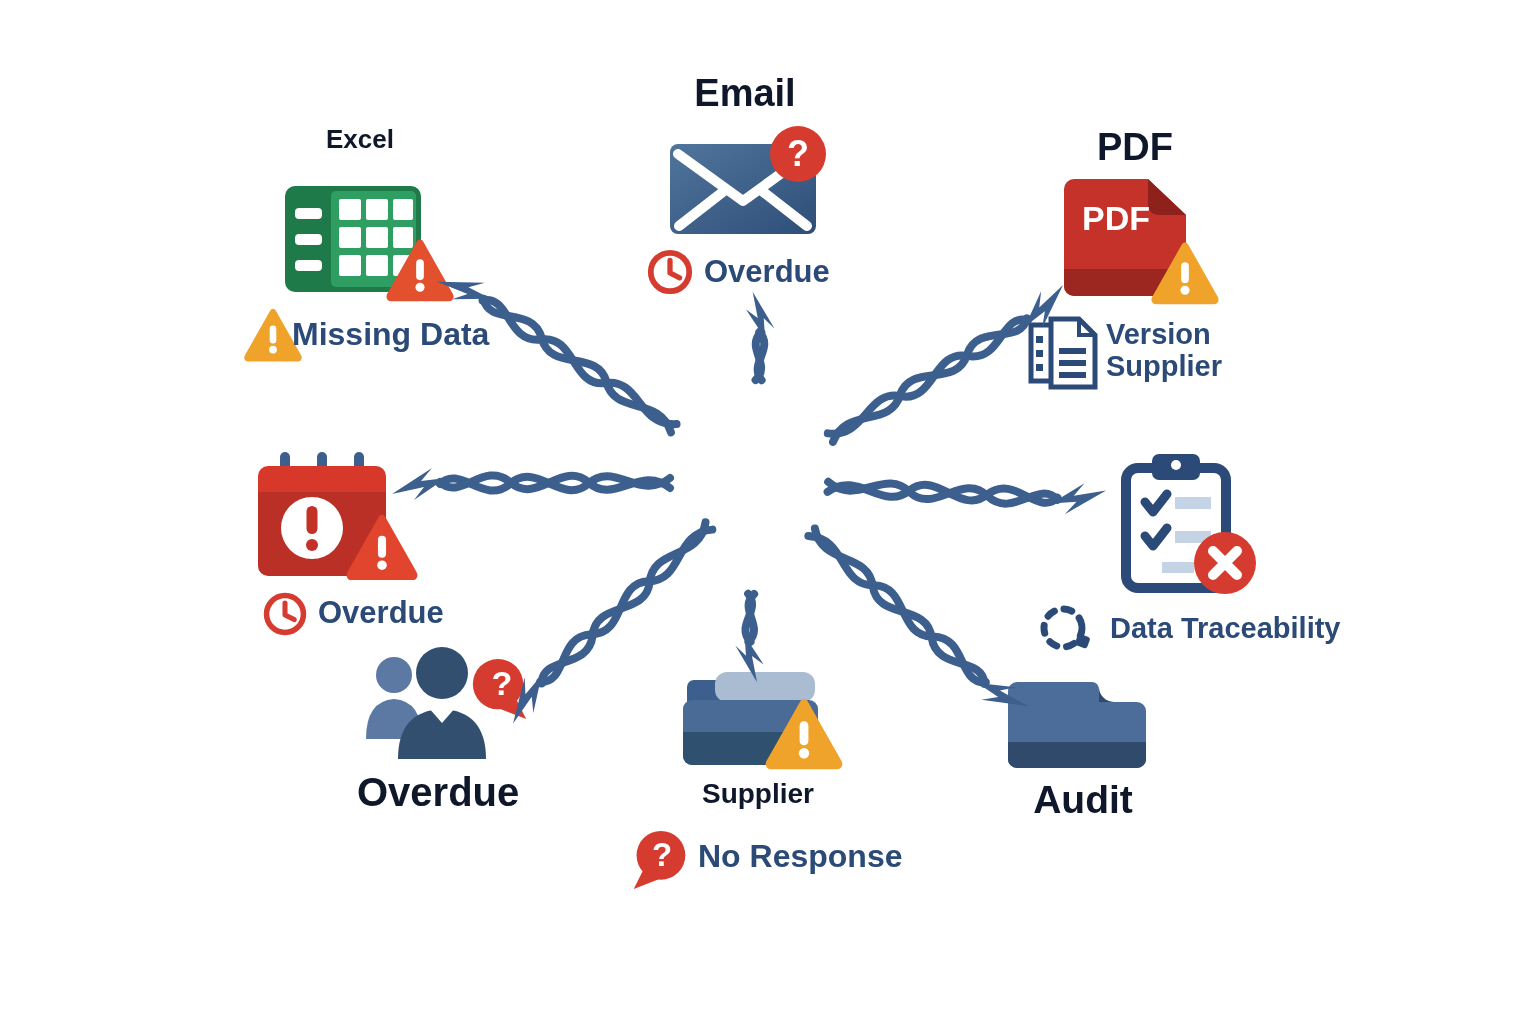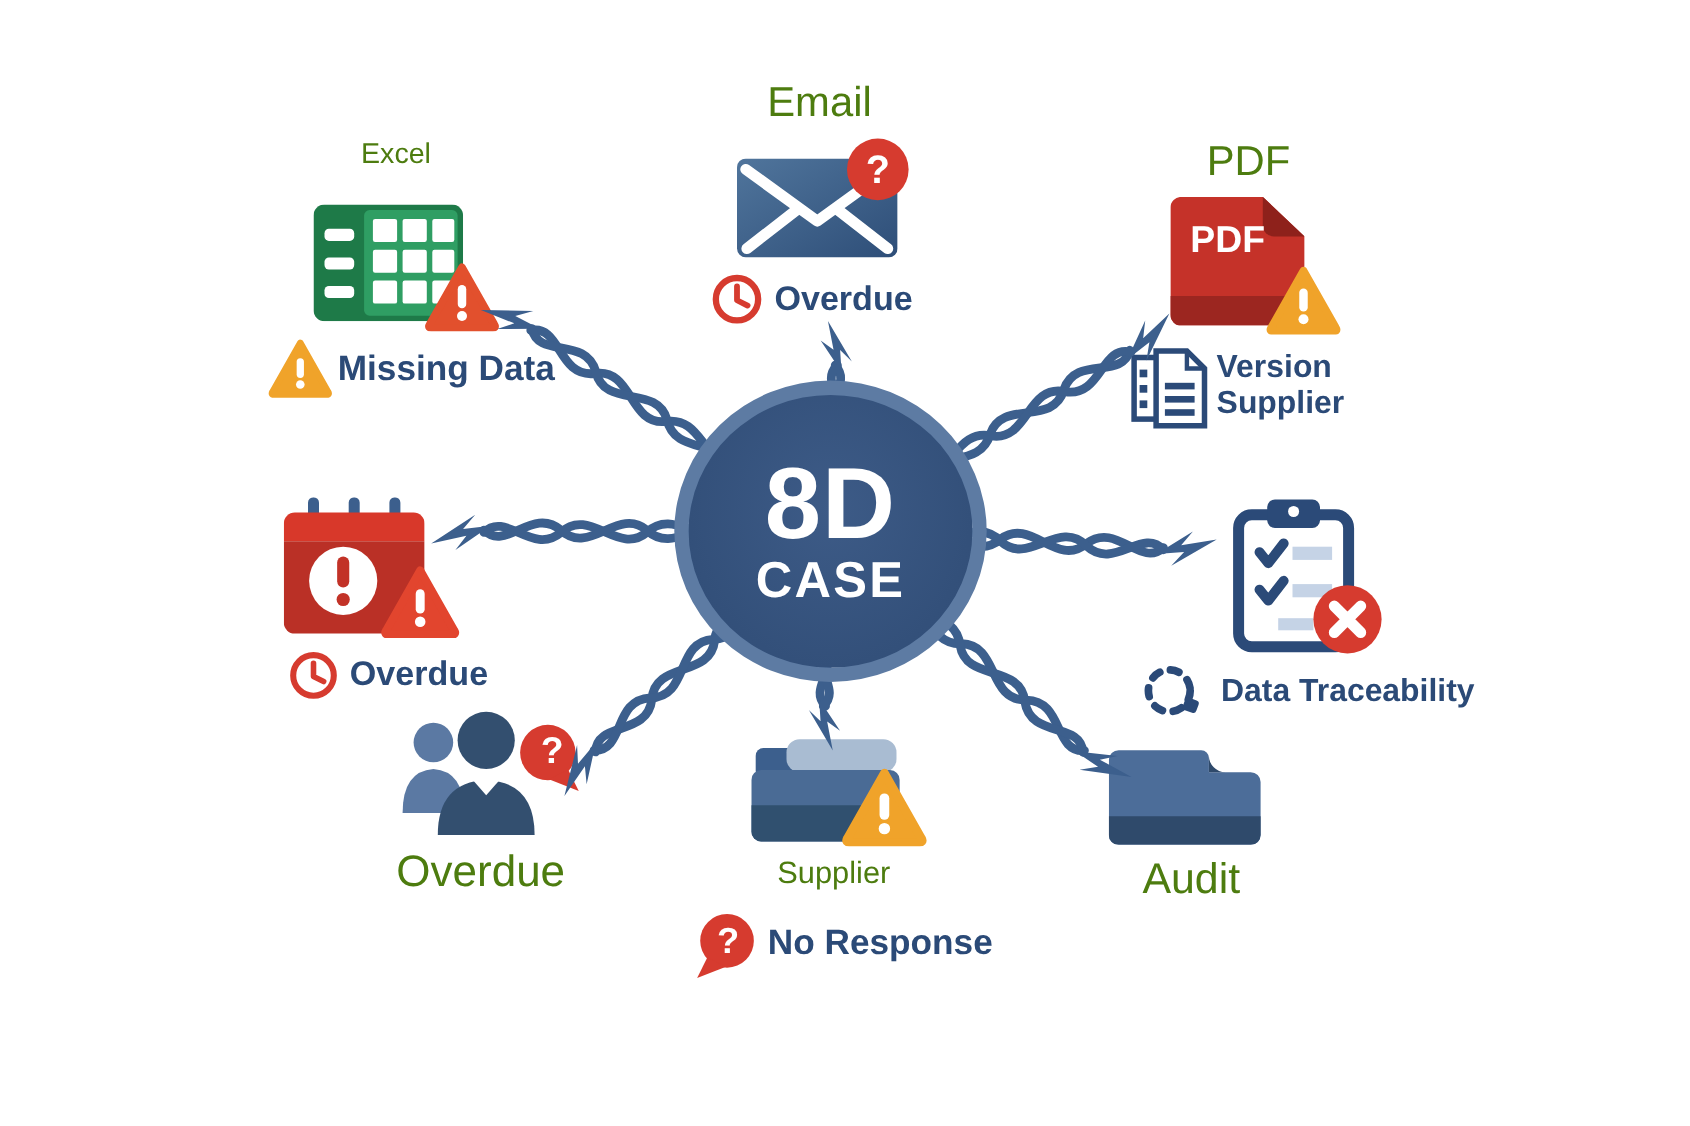--- a/index.html
+++ b/index.html
@@ -1,19 +1,19 @@
 <!DOCTYPE html>
 <html><head>
 <meta charset="utf-8">
 <style>
   html,body{margin:0;padding:0;background:#fff;}
   .stage{position:relative;width:1536px;height:1024px;background:#ffffff;overflow:hidden;
          font-family:"Liberation Sans",sans-serif;}
   .abs{position:absolute;}
-  .ttl{font-weight:normal;color:#4d7c0f;text-align:center;}
+  .ttl{font-weight:bold;color:#0f172a;text-align:center;}
   .issue{font-weight:bold;color:#2b4a77;white-space:nowrap;}
   .hub{display:flex;flex-direction:column;align-items:center;justify-content:center;
        border-radius:50%;box-sizing:border-box;
        background:radial-gradient(ellipse at 50% 42%, #3d5b87 0%, #33507a 70%, #304b74 100%);
        border:13px solid #5d7ba3;z-index:3;}
   .hub-line1{font-weight:bold;color:#ffffff;font-size:92px;line-height:0.95;letter-spacing:1px;}
   .hub-line2{font-weight:bold;color:#ffffff;font-size:46px;line-height:1.05;letter-spacing:2px;}
   .badge{background:#d63b2f;border-radius:50%;display:flex;align-items:center;justify-content:center;}
   .badge-glyph{color:#fff;font-weight:bold;}
   .node{z-index:2;}
@@ -56,24 +56,20 @@
     <use href="#braid-long" transform="rotate(-146 755 483) translate(-15 0)"></use>
     <use href="#braid-short" transform="rotate(-88 755 483) translate(-8 0)"></use>
     <use href="#braid-long" transform="rotate(-31 755 483) translate(-25 0)"></use>
     <use href="#braid-long" transform="rotate(180 755 483) translate(-28 0)"></use>
     <use href="#braid-long" transform="rotate(3 755 483) translate(-40 0)"></use>
     <use href="#braid-long" transform="rotate(137 755 483) translate(-50 0)"></use>
     <use href="#braid-short" transform="rotate(92 755 483)"></use>
     <use href="#braid-long" transform="rotate(41 755 483) translate(-38 0)"></use>
   </svg>
 
-  <div class="abs hub" style="left:613px;top:346px;width:284px;height:274px">
-    <div class="hub-line1">8D</div>
-    <div class="hub-line2">CASE</div>
-  </div>
 
   <div class="node">
     <div class="abs ttl" style="left:280px;top:124px;width:160px;font-size:26px">Excel</div>
     <svg class="abs" style="left:285px;top:186px" width="136" height="106" viewBox="0 0 136 106">
       <rect x="0" y="0" width="136" height="106" rx="10" fill="#1e7a48"></rect>
       <rect x="46" y="5" width="85" height="96" rx="5" fill="#2f9e63"></rect>
       <rect x="10" y="22" width="27" height="11" rx="4" fill="#fff"></rect>
       <rect x="10" y="48" width="27" height="11" rx="4" fill="#fff"></rect>
       <rect x="10" y="74" width="27" height="11" rx="4" fill="#fff"></rect>
       <g fill="#fff">
@@ -87,21 +83,21 @@
           <rect x="81" y="69" width="22" height="21" rx="2"></rect>
           <rect x="108" y="69" width="20" height="21" rx="2"></rect>
       </g>
     </svg>
     <svg class="abs" style="left:385px;top:236px;color:#e2502d" width="70" height="66" viewBox="0 0 100 92">
         <use href="#warn-tri"></use>
       </svg>
     <svg class="abs" style="left:243px;top:306px;color:#f0a32a" width="60" height="56" viewBox="0 0 100 92">
         <use href="#warn-tri"></use>
       </svg>
-    <div class="abs issue" style="left:307px;top:316px;font-size:32px">Missing Data</div>
+    <div class="abs issue" style="left:292px;top:316px;font-size:32px">Missing Data</div>
   </div>
 
   <div class="node">
     <div class="abs ttl" style="left:665px;top:72px;width:160px;font-size:38px">Email</div>
     <svg class="abs" style="left:670px;top:144px" width="146" height="90" viewBox="0 0 146 90">
       <defs>
         <linearGradient id="envGrad" x1="0" y1="0" x2="1" y2="1">
           <stop offset="0" stop-color="#50759c"></stop>
             <stop offset="1" stop-color="#2e4e78"></stop>
         </linearGradient>

